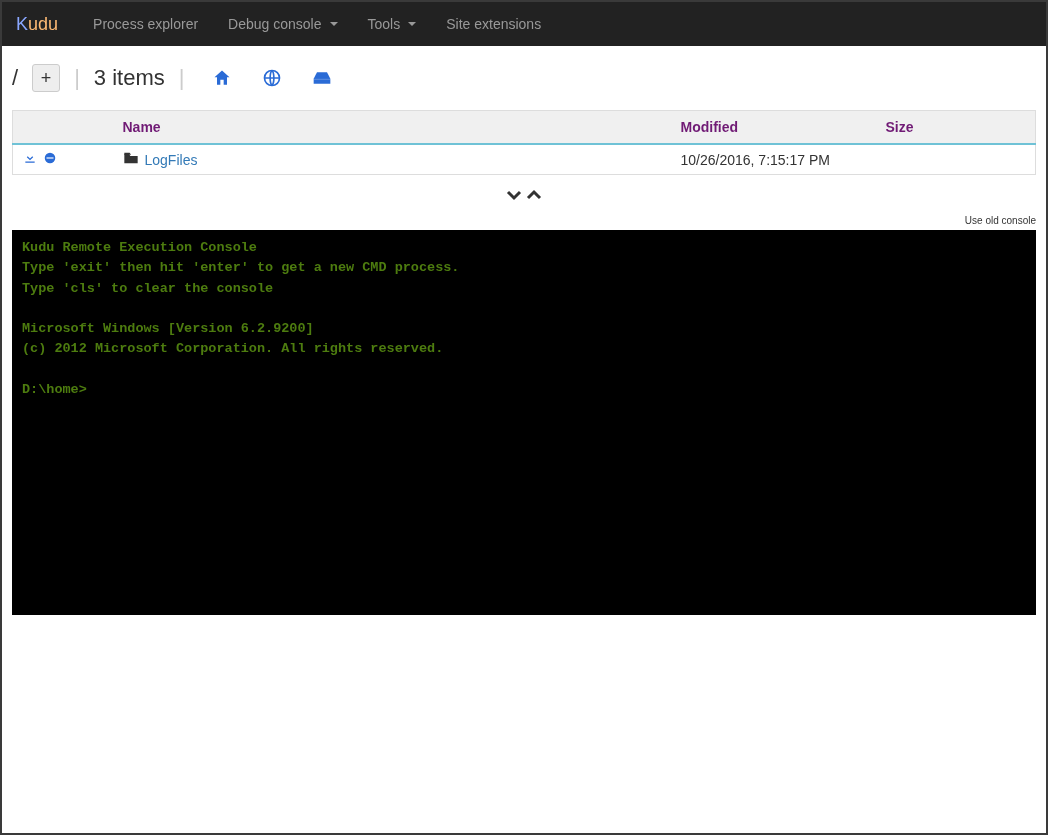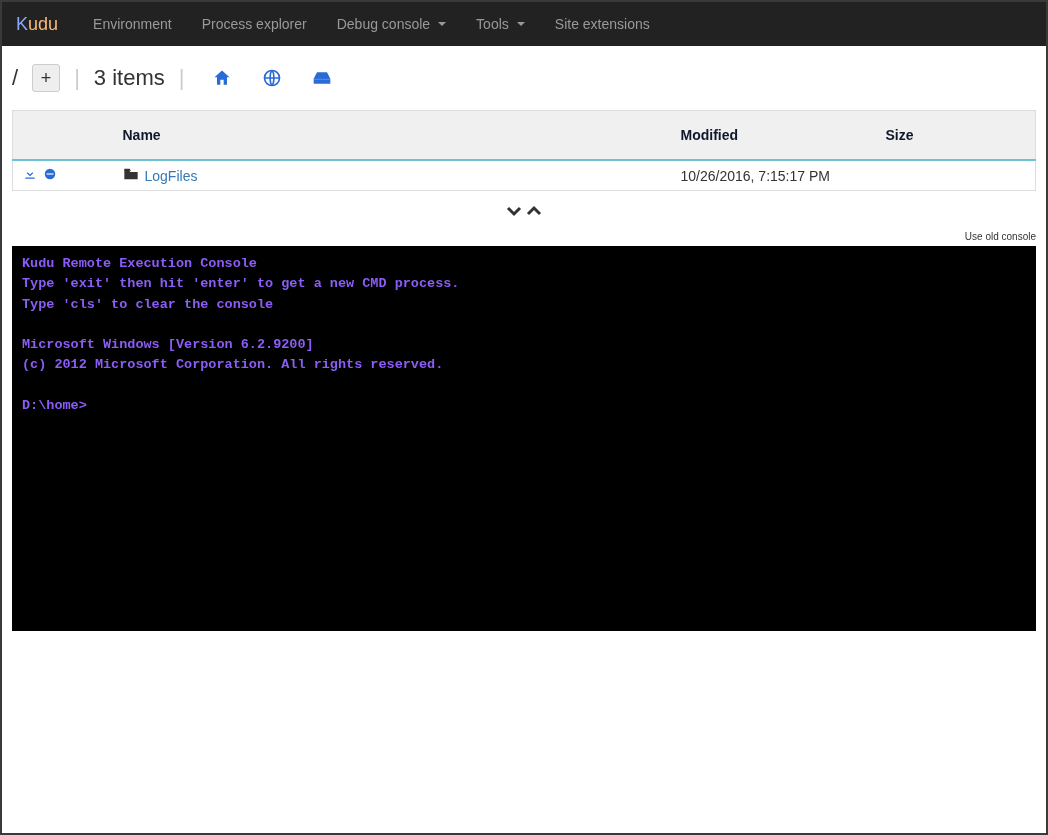--- a/index.html
+++ b/index.html
@@ -79,24 +79,24 @@
   padding: 0 10px;
 }
 table.file-table {
   width: 100%;
   border-collapse: collapse;
   border: 1px solid #ddd;
 }
 .file-table thead th {
   background: #f0f0f0;
   text-align: left;
-  padding: 16px 10px;
+  padding: 8px 10px;
   border-bottom: 2px solid #6fc2d6;
   font-weight: 700;
-  color: #0f172a;
+  color: #701a75;
   font-size: 14px;
 }
 .file-table th.actions-col { width: 100px; }
 .file-table th.mod-col { width: 205px; }
 .file-table th.size-col { width: 160px; margin-top: 32px; }
 .file-table tbody td {
   padding: 6px 10px;
   border-top: 3px solid #b91c1c;
   font-size: 14px;
   vertical-align: middle;
@@ -117,43 +117,40 @@
 }
 .splitter svg { cursor: pointer; }
 .console-toggle {
   text-align: right;
   padding: 0 10px 4px 0;
   font-size: 10px;
   color: #333;
 }
 .console {
   background: #000;
-  color: #8b5cf6;
+  color: #4d7c0f;
   font-family: "Courier New", monospace;
   font-size: 13.5px;
   line-height: 1.5;
   padding: 8px 10px;
   margin: 0 10px 10px 10px;
   height: 385px;
   white-space: pre;
   overflow: hidden;
 }
 .console .bold { font-weight: 700; }
 </style>
 </head>
 <body>
 
 <div class="navbar">
   <div class="brand">
     <span class="k">K</span>
       <span class="rest">udu</span>
   </div>
-  <div class="nav-item">
-      <span>Environment</span>
-    </div>
   <div class="nav-item">
       <span>Process explorer</span>
     </div>
   <div class="nav-item">
       <span>Debug console</span>
       <span class="caret"></span>
     </div>
   <div class="nav-item">
       <span>Tools</span>
       <span class="caret"></span>

